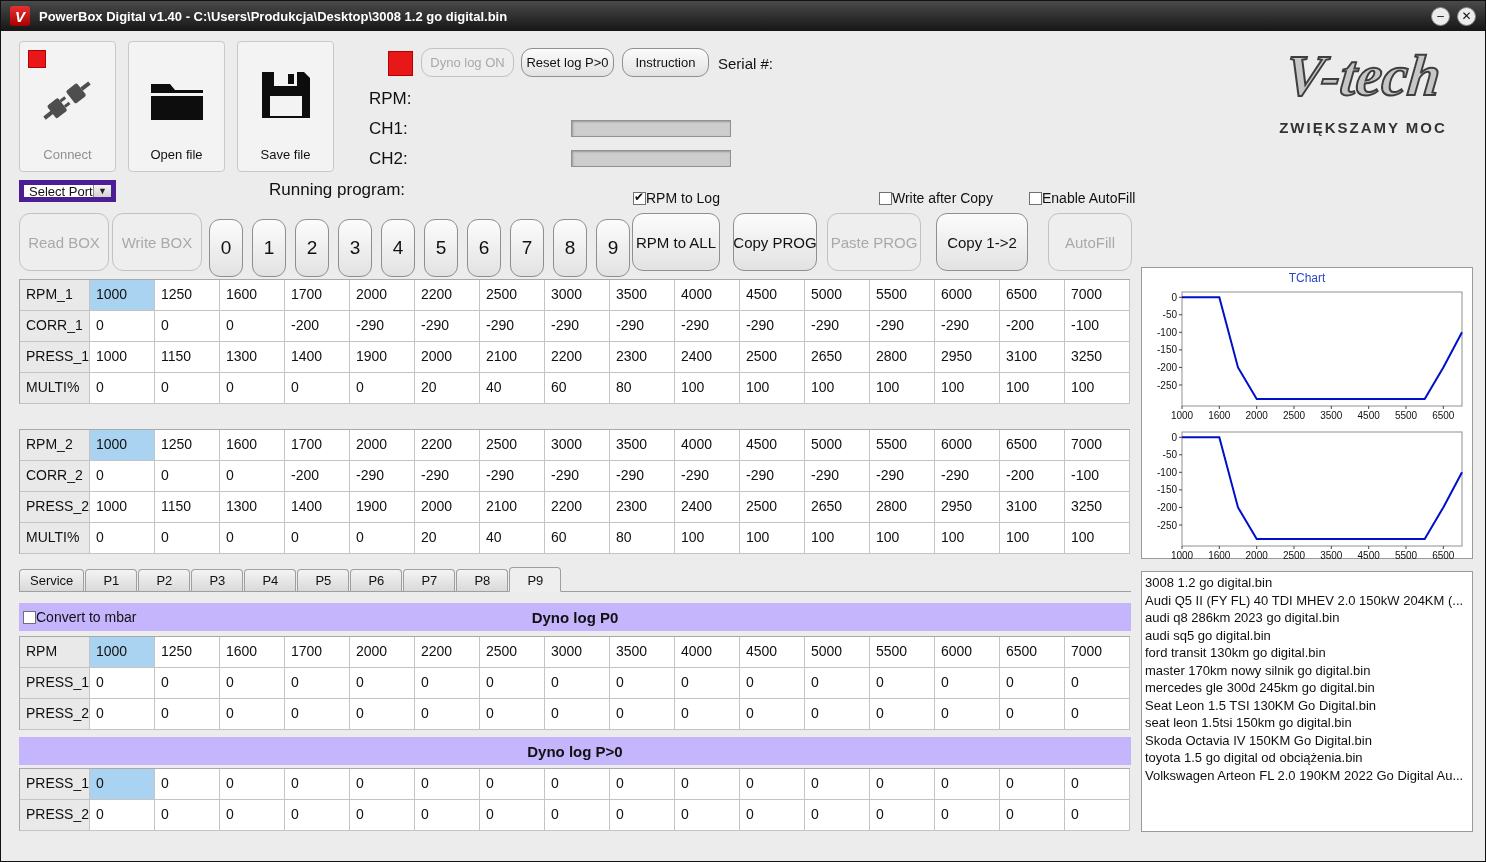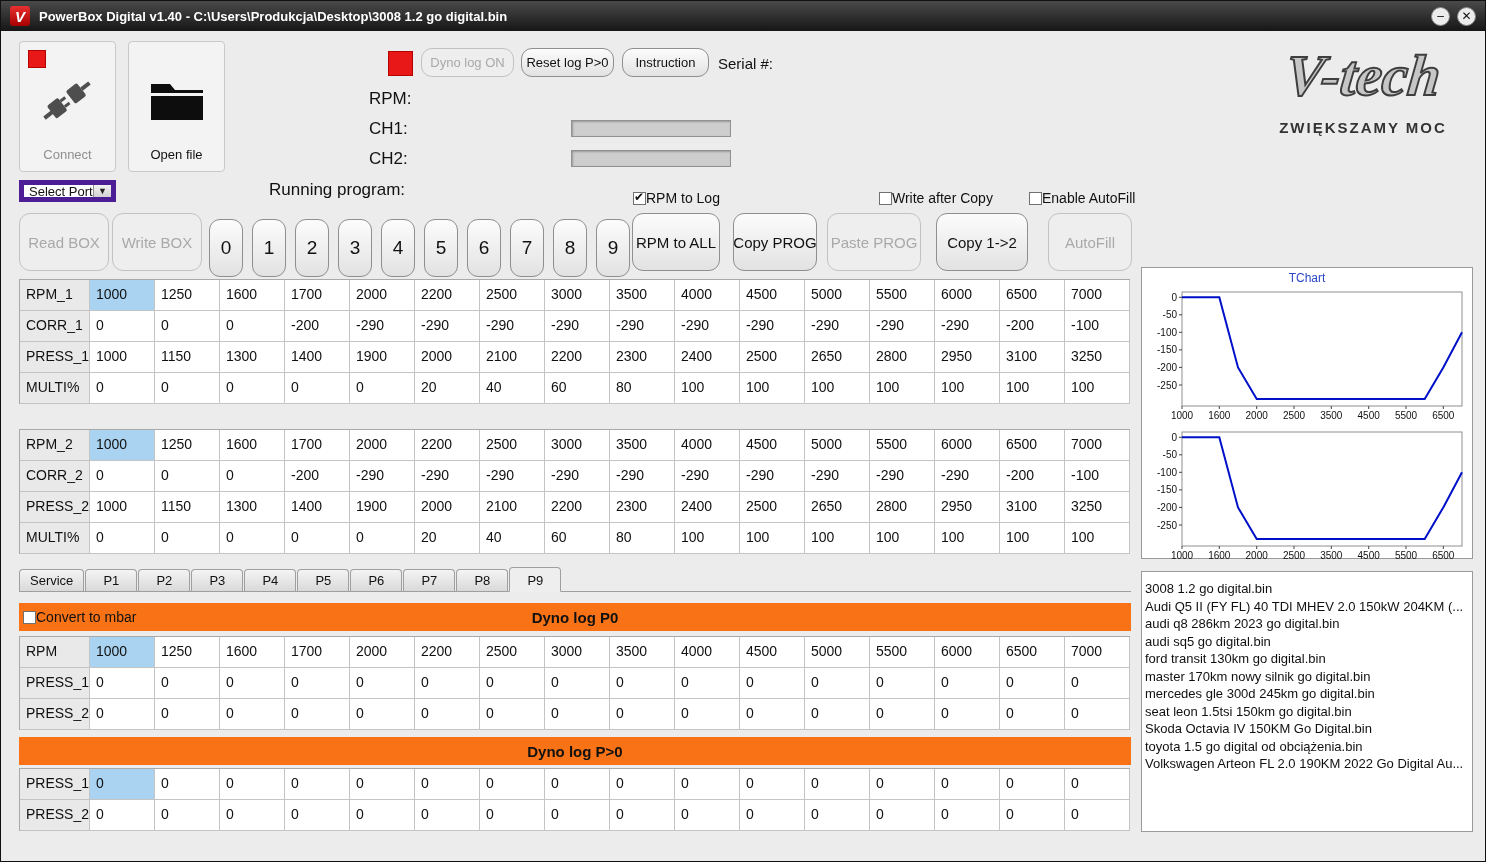--- a/index.html
+++ b/index.html
@@ -37,25 +37,25 @@
 .grow{display:flex}
 .cell{width:65px;height:31px;line-height:29px;border-right:1px solid #c4c4c4;border-bottom:1px solid #c4c4c4;background:#fff;font-size:14px;padding-left:6px;overflow:hidden;color:#101010}
 .cell.head{width:70px;background:#e9e9e9}
 .cell.hl{background:#a9d3f0}
 
 #tabs{position:absolute;left:18px;top:536px;width:1112px;height:25px;display:flex;align-items:flex-end;border-bottom:1px solid #9f9f9f}
 .tab{height:22px;line-height:22px;min-width:52px;text-align:center;padding:0 10px;background:linear-gradient(#f4f4f4,#d9d9d9);border:1px solid #9f9f9f;border-bottom:none;border-radius:4px 4px 0 0;font-size:13px;margin-right:1px;color:#111}
 .tab.active{height:25px;line-height:25px;background:#eee;margin-bottom:-1px;border-bottom:1px solid #eee}
 
 #dyno-panel{position:absolute;left:18px;top:560px;width:1112px;height:246px}
-.band{position:absolute;left:0;width:1112px;height:28px;background:#f97316;display:flex;align-items:center;justify-content:center;font-size:15px;font-weight:bold;color:#111}
+.band{position:absolute;left:0;width:1112px;height:28px;background:#c4b5fd;display:flex;align-items:center;justify-content:center;font-size:15px;font-weight:bold;color:#111}
 
 #chart-panel{position:absolute;left:1140px;top:236px;width:332px;height:292px;background:#fff;border:1px solid #9a9a9a}
 #chart-title{text-align:center;font-size:12px;color:#2946c8;padding-top:3px}
-#file-panel{position:absolute;left:1140px;top:540px;width:332px;height:261px;background:#fff;border:1px solid #9a9a9a;overflow:hidden;padding-top:8px}
+#file-panel{position:absolute;left:1140px;top:540px;width:332px;height:261px;background:#fff;border:1px solid #9a9a9a;overflow:hidden;padding-top:2px}
 .file{font-size:13px;line-height:17.5px;padding-left:3px;white-space:nowrap;overflow:hidden;color:#101010}
 
 #vtech{position:absolute;left:1248px;top:2px;width:228px;text-align:center}
 .vtech-text{font-family:"Liberation Serif",serif;font-style:italic;font-weight:bold;font-size:58px;line-height:86px;color:#c6c6c6;-webkit-text-stroke:2px #3e3e3e;transform:skewX(-6deg)}
 .vtech-tag{font-size:15px;font-weight:bold;letter-spacing:2px;color:#333;margin-top:0}
 
 .selport{position:absolute;left:18px;top:149px;width:97px;height:22px;background:#fff;border:5px solid #4c1d95;display:flex;align-items:center;font-size:13px;color:#111}
 .selport .txt{flex:1;padding-left:5px;overflow:hidden}
 .selport .arrow{width:18px;height:100%;background:linear-gradient(#f2f2f2,#d2d2d2);border-left:1px solid #8f8f8f;display:flex;align-items:center;justify-content:center;font-size:9px;color:#222}
 </style>
@@ -95,20 +95,31 @@
     <div class="bigbtn" style="left:127px;top:10px">
       <div class="icon" style="top:32px">
         <svg width="58" height="50" viewBox="0 0 58 50">
           <path d="M3 10 h19 l5 6 h28 v30 H3 z" fill="#0d0d0d"></path>
           <rect x="3" y="19" width="52" height="3" fill="#f3f3f3"></rect>
         </svg>
       </div>
       <div class="lbl">Open file</div>
     </div>
 
+    <div class="bigbtn" style="left:236px;top:10px">
+      <div class="icon" style="top:28px">
+        <svg width="52" height="50" viewBox="0 0 52 50">
+          <path d="M2 2 h42 l6 6 v40 H2 z" fill="#0d0d0d"></path>
+          <rect x="14" y="2" width="23" height="14" fill="#f3f3f3"></rect>
+          <rect x="28" y="4" width="6" height="10" fill="#0d0d0d"></rect>
+          <rect x="10" y="26" width="32" height="20" fill="#f3f3f3"></rect>
+        </svg>
+      </div>
+      <div class="lbl">Save file</div>
+    </div>
 
     <div class="redsq" style="left:387px;top:20px;width:25px;height:25px"></div>
     <button class="btn smallbtn disabled" style="left:420px;top:17px;width:93px">Dyno log ON</button>
     <button class="btn smallbtn" style="left:520px;top:17px;width:93px">Reset log P&gt;0</button>
     <button class="btn smallbtn" style="left:621px;top:17px;width:87px">Instruction</button>
     <div class="midlabel" style="left:717px;top:24px">Serial #:</div>
 
     <div class="toplabel" style="left:368px;top:58px">RPM:</div>
     <div class="toplabel" style="left:368px;top:88px">CH1:</div>
     <div class="toplabel" style="left:368px;top:118px">CH2:</div>
@@ -508,20 +519,21 @@
     </div>
 
     <div id="file-panel">
         <div class="file">3008 1.2 go digital.bin</div>
         <div class="file">Audi Q5 II (FY FL) 40 TDI MHEV 2.0 150kW 204KM (...</div>
         <div class="file">audi q8 286km 2023 go digital.bin</div>
         <div class="file">audi sq5 go digital.bin</div>
         <div class="file">ford transit 130km go digital.bin</div>
         <div class="file">master 170km nowy silnik go digital.bin</div>
         <div class="file">mercedes gle 300d 245km go digital.bin</div>
+        <div class="file">Seat Leon 1.5 TSI 130KM Go Digital.bin</div>
         <div class="file">seat leon 1.5tsi 150km go digital.bin</div>
         <div class="file">Skoda Octavia IV 150KM Go Digital.bin</div>
         <div class="file">toyota 1.5 go digital od obciążenia.bin</div>
         <div class="file">Volkswagen Arteon FL 2.0 190KM 2022 Go Digital Au...</div>
       </div>
 
   </div>
 </div>
 
 </body></html>

